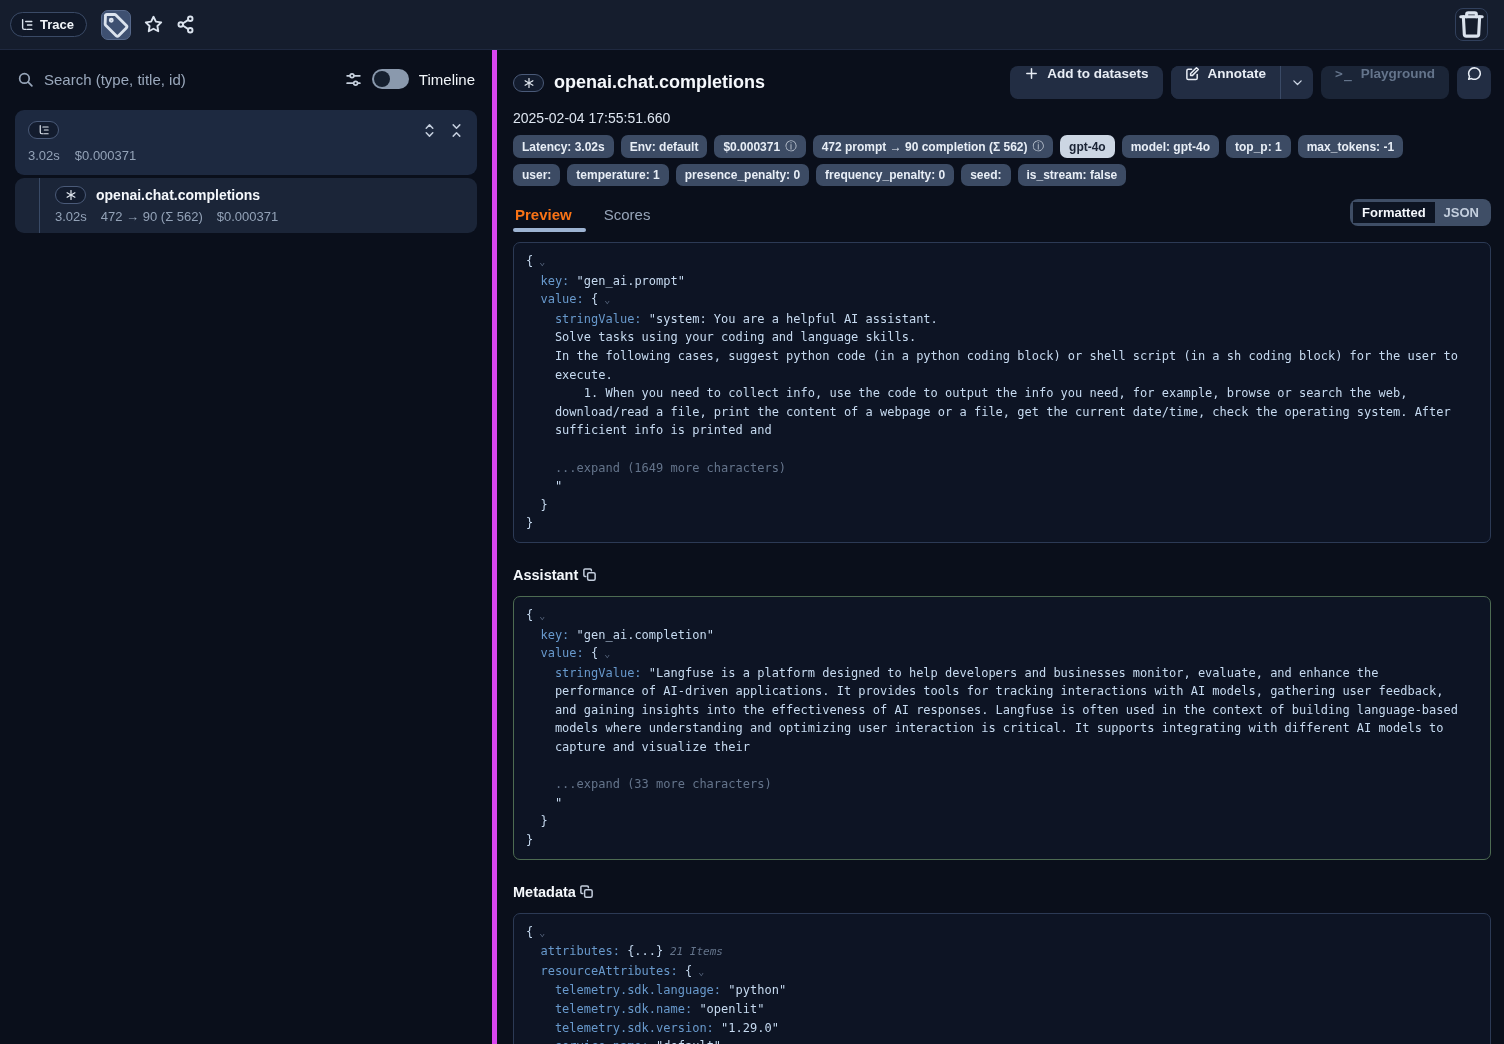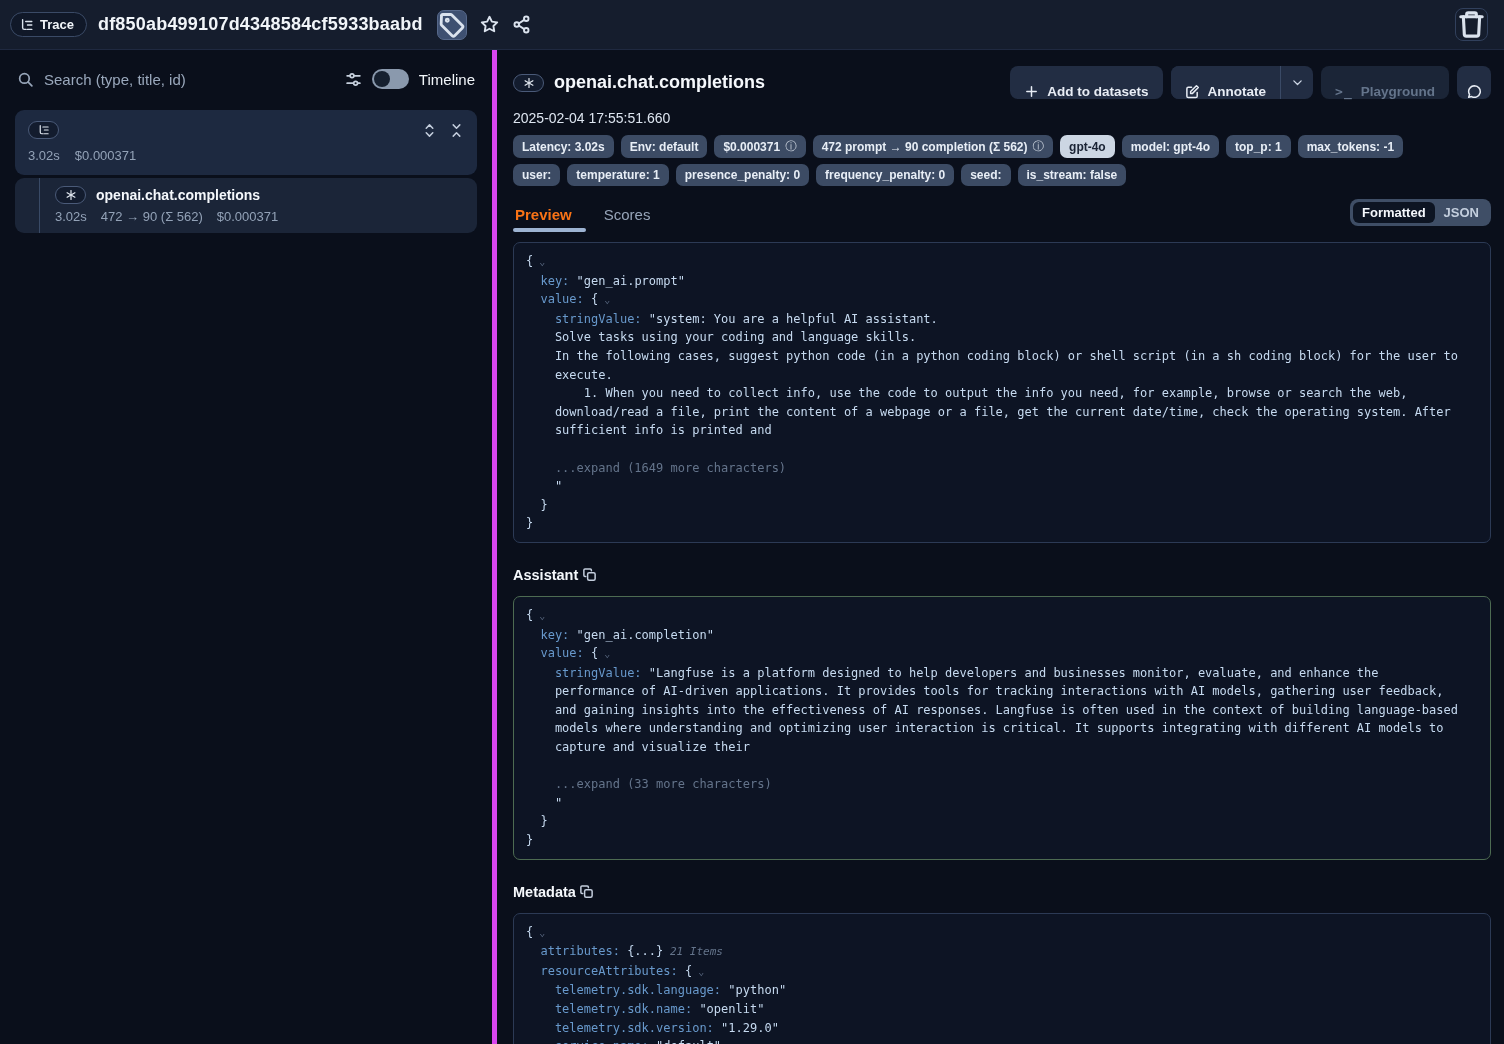--- a/index.html
+++ b/index.html
@@ -51,21 +51,21 @@
   .span-card .guide { position:absolute; left:24px; top:0; bottom:0; width:1px; background:#394a66; }
   .span-title-row { display:flex; align-items:center; gap:10px; margin-left:27px; }
   .span-title { font-size:14px; font-weight:700; color:#f5f8fc; }
   .span-meta { margin-left:27px; margin-top:5px; font-size:13px; color:#93a2b7; display:flex; gap:14px; }
 
   
   .main-header { display:flex; align-items:center; justify-content:space-between; }
   .mh-left { display:flex; align-items:center; gap:10px; }
   .mh-title { font-size:18px; font-weight:700; color:#f5f8fc; }
   .mh-actions { display:flex; align-items:center; gap:8px; }
-  .btn { height:33px; display:flex; align-items:flex-end; background:#222d43; border:none; border-radius:8px;
+  .btn { height:33px; display:flex; align-items:flex-start; background:#222d43; border:none; border-radius:8px;
     color:#e8edf5; font-size:13.5px; font-weight:700; font-family:"Liberation Sans", sans-serif;
     cursor:pointer; padding:0 14px; gap:8px; }
   .btn svg { width:15px; height:15px; stroke:#e8edf5; }
   .split { display:flex; align-items:stretch; background:#222d43; border-radius:8px; overflow:hidden; }
   .split .btn { border-radius:0; }
   .split .divider { width:1px; background:#3a4a66; margin:0; }
   .split .chev { width:32px; display:flex; align-items:center; justify-content:center; cursor:pointer; }
   .split .chev svg { width:13px; height:13px; stroke:#cdd6e4; }
   .btn.disabled { background:#1b2537; color:#64748b; cursor:default; }
   .btn.disabled svg, .btn.disabled .term { stroke:#64748b; color:#64748b; }
@@ -83,21 +83,21 @@
 
   
   .tabs-row { display:flex; align-items:flex-end; justify-content:space-between; margin-top:13px; }
   .tabs { display:flex; gap:16px; }
   .tab { font-size:15px; padding:2px 14px 9px 2px; color:#97a5b9; cursor:pointer; position:relative; }
   .tab.active { color:#f97316; font-weight:700; }
   .tab.active::after { content:""; position:absolute; left:0; right:0; bottom:0; height:4px;
     background:#9db3d2; border-radius:2px; }
   .fmt-toggle { display:flex; align-items:center; background:#3f4e66; border-radius:8px; padding:3px;
     margin-bottom:6px; }
-  .fmt-seg { font-size:13px; font-weight:700; padding:3px 9px; border-radius:6px; cursor:pointer; color:#c3cedd; }
+  .fmt-seg { font-size:13px; font-weight:700; padding:3px 9px; border-radius:0; cursor:pointer; color:#c3cedd; }
   .fmt-seg.active { background:#0d1422; color:#f5f8fc; }
 
   
   .codeblock { margin-top:10px; background:#0d1424; border:1px solid #2c3a55; border-radius:7px;
     padding:9px 12px; font-family:"DejaVu Sans Mono", monospace; font-size:12px; overflow:hidden; }
   .codeblock.green { border-color:#4d6b52; }
   .codeblock.clipped { min-height:220px; }
   .cline { white-space:pre; line-height:18.6px; min-height:18.6px; }
   .seg-k { color:#6899cc; }
   .seg-s { color:#c6daf0; }
@@ -118,21 +118,20 @@
   <div class="topbar">
     <div class="trace-pill">
       <svg class="s" viewBox="0 0 16 16">
         <path d="M3 2v9a2 2 0 0 0 2 2h2"></path>
           <path d="M6.5 4h7"></path>
           <path d="M8.5 8h5"></path>
           <path d="M8.5 13h5"></path>
       </svg>
       <span>Trace</span>
     </div>
-    <span class="trace-id">df850ab499107d4348584cf5933baabd</span>
     <div class="tag-btn">
       <svg class="s" viewBox="0 0 16 16">
         <path d="M2 2.8A.8.8 0 0 1 2.8 2h4.4a1 1 0 0 1 .7.3l6 6a1 1 0 0 1 0 1.4l-4.4 4.4a1 1 0 0 1-1.4 0l-6-6a1 1 0 0 1-.3-.7z"></path>
         <circle cx="5.3" cy="5.3" r=".6"></circle>
       </svg>
     </div>
     <div class="icon-plain">
       <svg class="s" viewBox="0 0 16 16">
         <path d="M8 1.5l2 4.1 4.5.6-3.2 3.1.7 4.4L8 11.6l-4 2.1.7-4.4L1.5 6.2 6 5.6z"></path>
       </svg>

